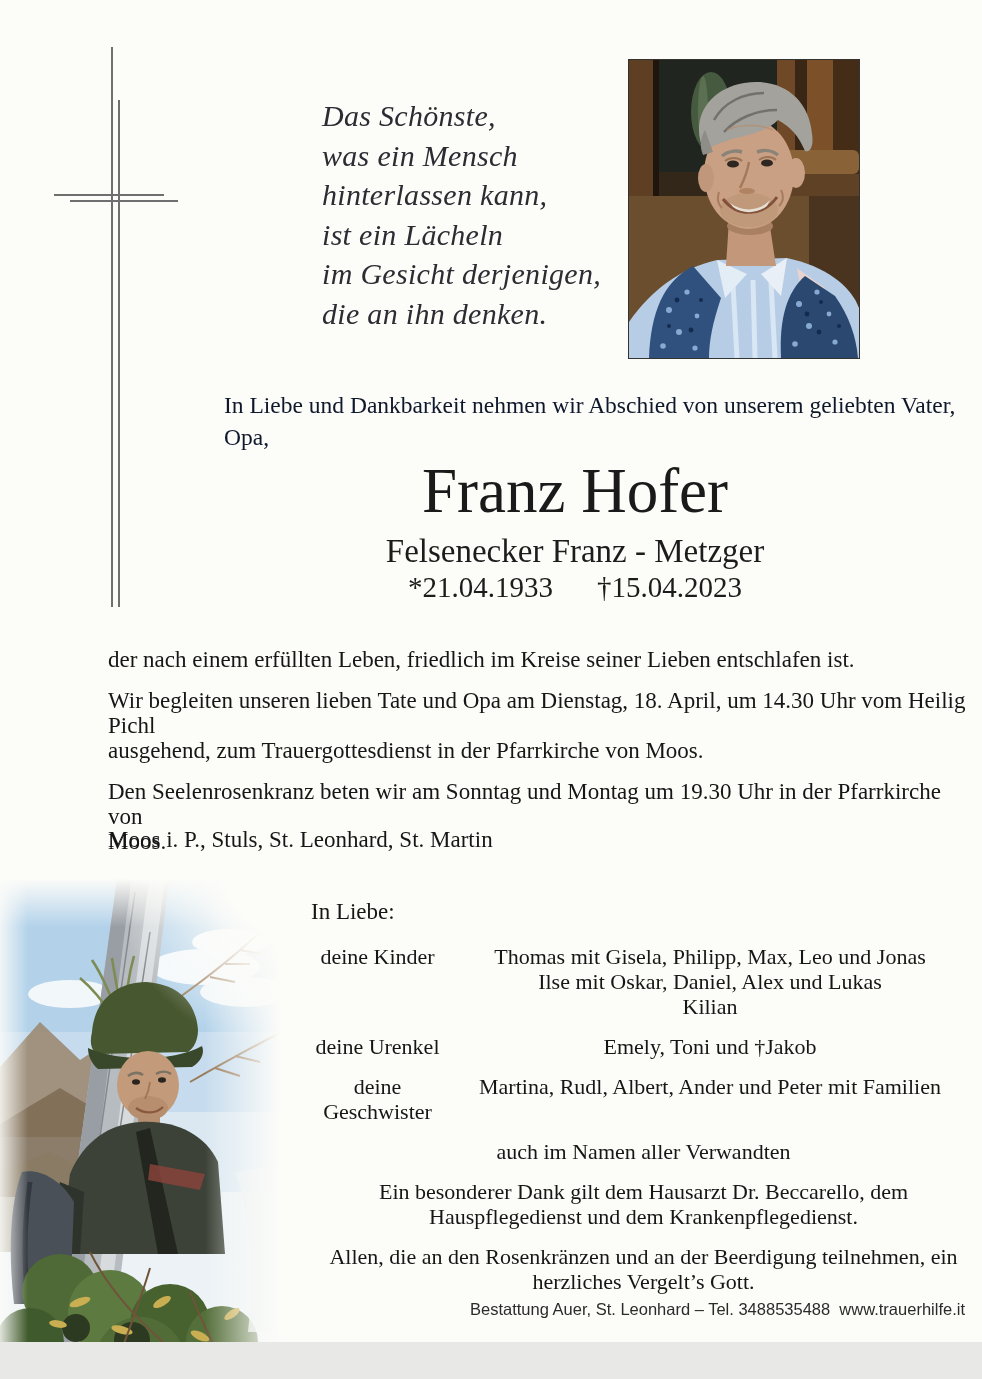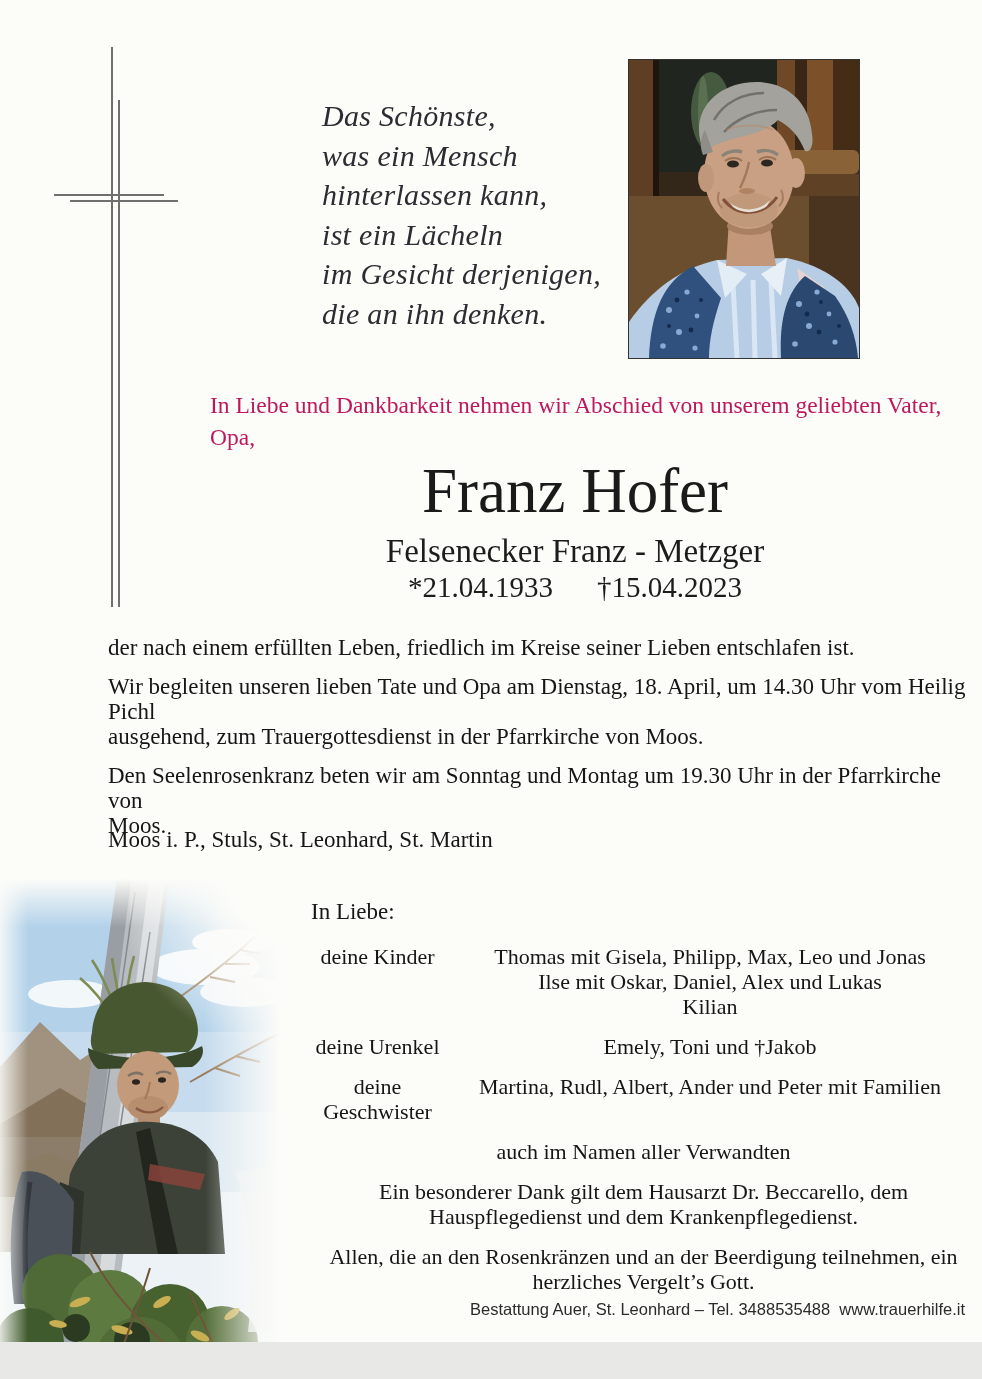--- a/index.html
+++ b/index.html
@@ -15,31 +15,31 @@
   .cross-h1{left:54px;top:194px;width:110px;height:2px;}
   .cross-h2{left:70px;top:200px;width:108px;height:2px;}
   
   .poem{position:absolute;left:322px;top:96px;font-style:italic;font-size:30px;
         line-height:39.5px;color:#2c2c33;letter-spacing:.3px;}
   
   .portrait{position:absolute;left:628px;top:59px;width:230px;height:298px;
             border:1px solid #33332f;overflow:hidden;background:#33271a;}
   .portrait svg{display:block;}
   
-  .intro{position:absolute;left:210px;top:389px;font-size:23.5px;line-height:32px;color:#be185d;}
+  .intro{position:absolute;left:224px;top:389px;font-size:23.5px;line-height:32px;color:#0f172a;}
   
   .nameblock{position:absolute;left:130px;top:0;width:890px;text-align:center;}
   .deceased-name{position:absolute;left:0;top:458px;width:100%;
                  font-size:63px;line-height:66px;color:#1a1a1a;}
   .deceased-nick{position:absolute;left:0;top:533px;width:100%;font-size:33px;color:#1c1c1c;}
   .deceased-dates{position:absolute;left:0;top:571px;width:100%;font-size:29px;color:#1c1c1c;}
   .date-gap{display:inline-block;width:44px;}
   
   .bodytext{position:absolute;left:108px;top:631px;width:860px;font-size:23px;line-height:25px;color:#161616;}
-  .bodytext p{margin:4px 0 14px 0;}
+  .bodytext p{margin:16px 0 14px 0;}
   .places{position:absolute;left:108px;top:827px;font-size:23px;color:#161616;}
   
   .inliebe{position:absolute;left:311px;top:899px;font-size:23px;color:#161616;}
   .mourners{position:absolute;left:311px;top:944px;width:665px;font-size:22px;line-height:25px;color:#161616;text-align:center;}
   .mrow{display:flex;margin-bottom:15px;}
   .mlabel{width:133px;flex:0 0 133px;}
   .mvalues{flex:1;}
   .mblock{margin-bottom:15px;}
   
   .footer{position:absolute;top:1300px;right:17px;

